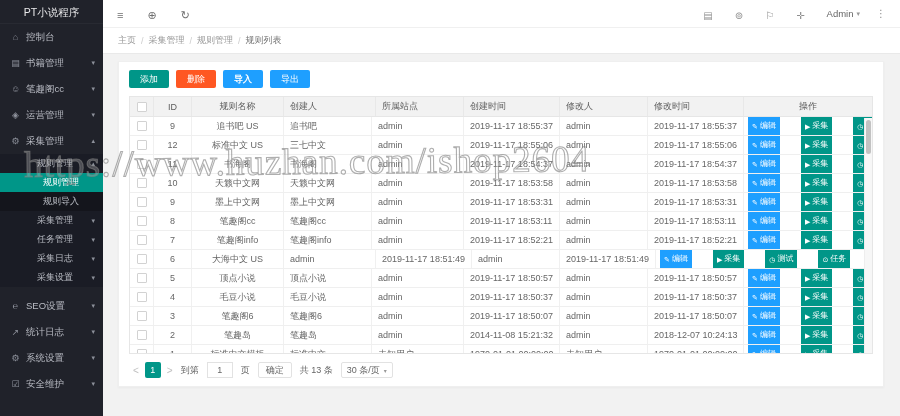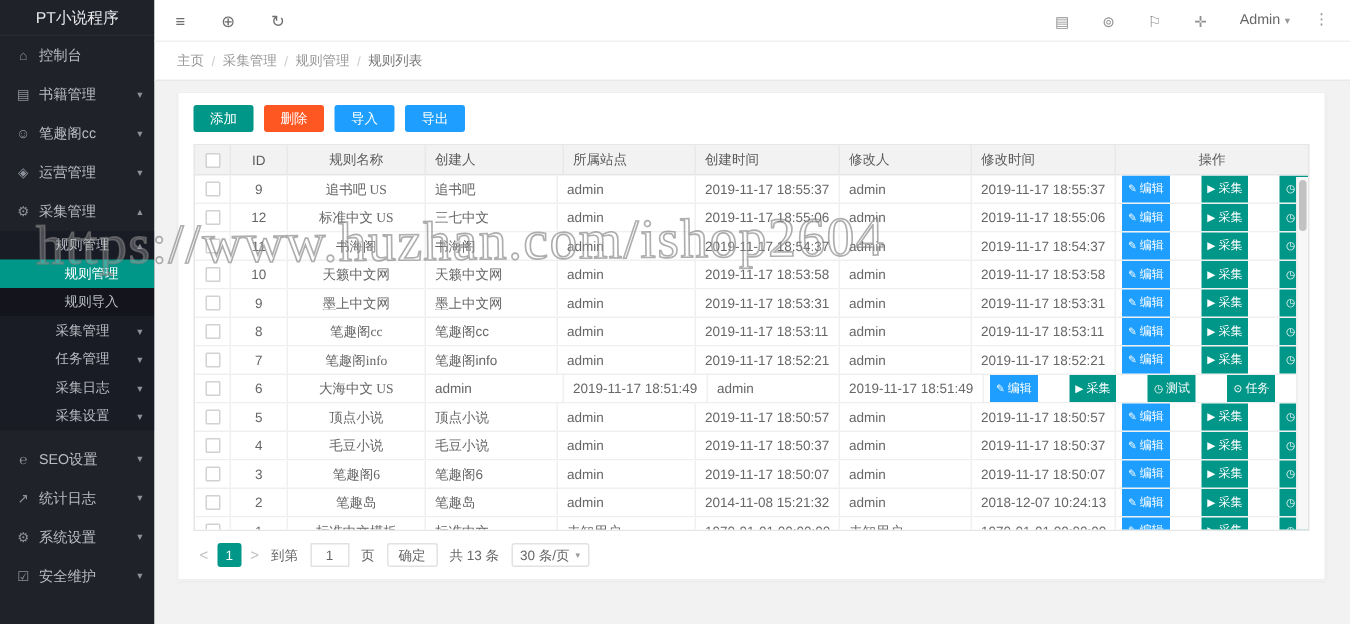--- a/index.html
+++ b/index.html
@@ -51,21 +51,21 @@
   .table { position:relative; margin-top:8px; border:1px solid #e6e6e6; }
   .thead { display:flex; height:20px; background:#f2f2f2; border-bottom:1px solid #e6e6e6;
            font-size:9px; color:#5c5c5c; }
   .tbody { height:236px; overflow:hidden; }
   .tr { display:flex; height:19px; border-bottom:1px solid #efefef; font-size:9px; color:#666; background:#fff; }
   .td, .th { display:flex; align-items:center; padding:0 6px; border-right:1px solid #f0f0f0; overflow:hidden;
              white-space:nowrap; }
   .th { border-right:1px solid #e8e8e8; }
   .c-check   { width:24px;  justify-content:center; }
   .c-id      { width:38px;  justify-content:center; }
-  .c-name    { width:92px;  justify-content:center;font-family:Liberation Serif, serif; }
+  .c-name    { width:92px;  justify-content:center; }
   .c-site    { width:88px;  }
   .c-creator { width:92px;  }
   .c-created { width:96px;  }
   .c-modifier{ width:88px;  }
   .c-modified{ width:96px;  }
   .c-actions { flex:1; border-right:none; padding:0 4px; }
   .th.c-actions { justify-content:center; }
   .checkbox { width:10px; height:10px; border:1px solid #d2d2d2; border-radius:1px; background:#fff; cursor:pointer; }
   .abtn { display:inline-flex; align-items:center; gap:2px; height:30px; padding:0 4px; margin-right:21px;
           border-radius:2px; color:#fff; font-size:8px; cursor:pointer; line-height:1; }
@@ -208,21 +208,21 @@
         <span class="crumb-sep">/</span>
         <span class="crumb last">规则列表</span>
       </div>
 
     <div class="content">
       <div class="card">
 
         <div class="toolbar" id="toolbar">
             <button class="btn" style="background: rgb(0, 150, 136);">添加</button>
             <button class="btn" style="background: rgb(255, 87, 34);">删除</button>
-            <button class="btn" style="background: rgb(30, 159, 255);">导入</button>
+            <button class="btn" style="background: rgb(30, 159, 255); font-weight: bold;">导入</button>
             <button class="btn" style="background: rgb(30, 159, 255);">导出</button>
           </div>
 
         <div class="table">
           <div class="thead" id="thead">
             <div class="th c-check">
               <span class="checkbox"></span>
             </div>
           <div class="th c-id">ID</div>
               <div class="th c-name">规则名称</div>

